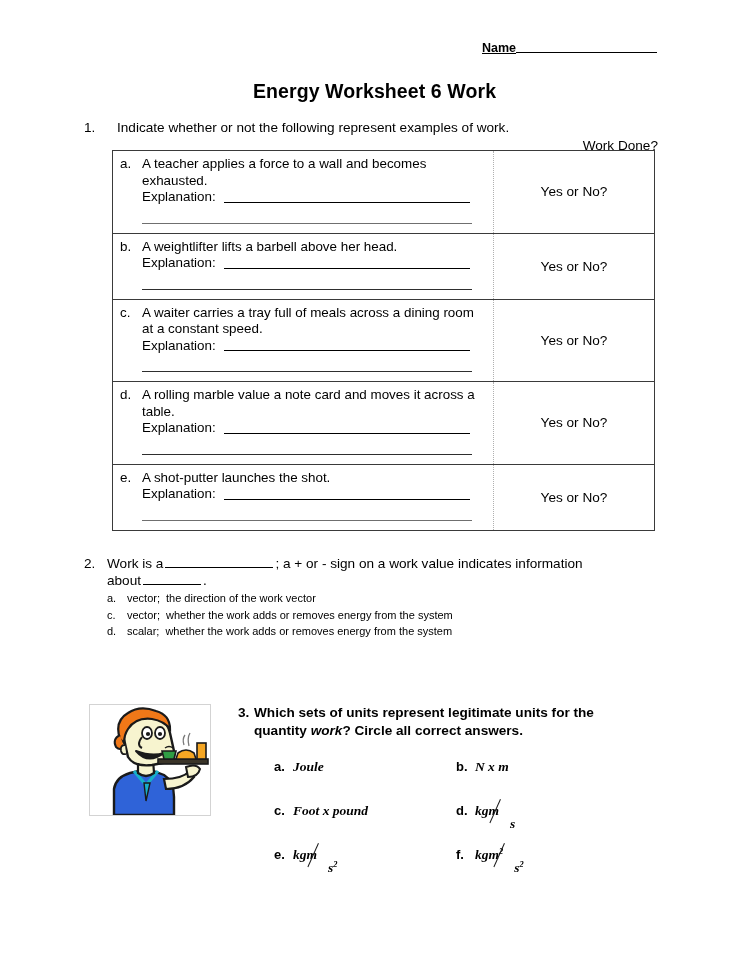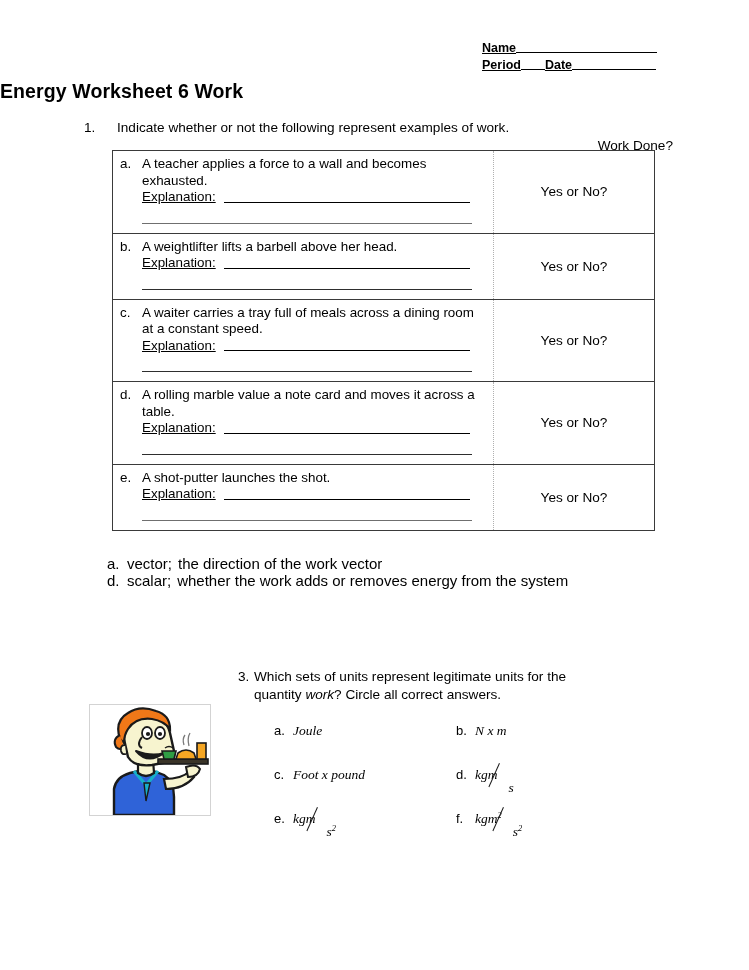--- a/index.html
+++ b/index.html
@@ -38,21 +38,21 @@
     height: 11px;
     margin-bottom: -1px;
   }
 
   
   .doc-title {
     position: absolute;
     left: 0;
     top: 80px;
     width: 749px;
-    text-align: left;
+    text-align: center;
     font-size: 19.5px;
     font-weight: bold;
     letter-spacing: 0.1px;
   }
 
   
   .q1-wrap {
     position: absolute;
     left: 84px;
     top: 119px;
@@ -62,21 +62,21 @@
     font-size: 13.6px;
     line-height: 17px;
     white-space: nowrap;
   }
   .q1-num {
     display: inline-block;
     width: 33px;
   }
   .work-done {
     position: absolute;
-    left: 16px;
+    left: 1px;
     top: 18px;
     width: 573px;
     text-align: right;
     font-size: 13.6px;
     line-height: 17px;
   }
 
   
   .work-table {
     position: absolute;
@@ -123,21 +123,20 @@
   .item-text {
     flex: 1;
   }
   .expl-line {
     font-size: 13.4px;
     line-height: 16.5px;
     padding-left: 22px;
     display: flex;
     align-items: flex-end;
     white-space: nowrap;
-    text-decoration: underline;
   }
   .expl-rule {
     flex: 1;
     border-bottom: 1.5px solid #000;
     margin-left: 8px;
     margin-bottom: 3px;
     max-width: 246px;
   }
   .second-rule {
     margin: 17px 0 3px 22px;
@@ -165,21 +164,21 @@
     width: 23px;
   }
   .q2-stem-l2 {
     padding-left: 23px;
   }
   .q2-choices {
     margin-top: 1px;
     padding-left: 23px;
   }
   .q2-choice {
-    font-size: 15px;
+    font-size: 11px;
     line-height: 16.6px;
     white-space: nowrap;
   }
   .q2-choice .ch-l {
     display: inline-block;
     width: 20px;
   }
   .ch-sep {
     display: inline-block;
     width: 6px;
@@ -198,22 +197,23 @@
     overflow: hidden;
   }
   .clipart svg {
     display: block;
   }
 
   
   .q3-wrap {
     position: absolute;
     left: 238px;
-    top: 668px;
+    top: 704px;
     width: 400px;
+    font-weight: bold;
   }
   .q3-stem {
     font-size: 13.6px;
     line-height: 17.5px;
   }
   .q3-num {
     display: inline-block;
     width: 16px;
   }
   .q3-stem-l2 {
@@ -294,23 +294,20 @@
     line-height: 0;
   }
 </style>
 </head>
 <body>
 
 <div class="name-block">
   <div class="nb-row">
     <span>Name</span><span class="blank-ul" style="width:141px"></span>
   </div>
-  <div class="nb-row">
-    <span>Period</span><span class="blank-ul" style="width:24px"></span><span>Date</span><span class="blank-ul" style="width:84px"></span>
-  </div>
 </div>
 
 <div class="doc-title">Energy Worksheet 6 Work</div>
 
 <div class="q1-wrap">
   <div class="q1-line">
     <span class="q1-num">1.</span><span>Indicate whether or not the following represent examples of work.</span>
   </div>
   <div class="work-done">Work Done?</div>
 </div>
@@ -398,24 +395,33 @@
       <div class="second-rule"></div>
     </div>
     <div class="wt-right">
       <span>Yes  or  No?</span>
     </div>
   </div>
 
 </div>
 
 <div class="q2-wrap">
+  <div class="q2-stem">
+    <span class="q2-num">2.</span><span>Work is a</span><span class="blank-ul" style="width:108px;margin:0 2px"></span><span>;  a + or - sign on a work value indicates information</span>
+  </div>
+  <div class="q2-stem-l2">
+    <span>about</span><span class="blank-ul" style="width:58px;margin:0 2px"></span><span>.</span>
+  </div>
 
   <div class="q2-choices">
     <div class="q2-choice">
       <span class="ch-l">a.</span><span>vector;</span><span class="ch-sep"></span><span>the direction of the work vector</span>
+    </div>
+    <div class="q2-choice">
+      <span class="ch-l">c.</span><span>vector;</span><span class="ch-sep"></span><span>whether the work adds or removes energy from the system</span>
     </div>
     <div class="q2-choice">
       <span class="ch-l">d.</span><span>scalar;</span><span class="ch-sep"></span><span>whether the work adds or removes energy from the system</span>
     </div>
   </div>
 </div>
 
 <div class="clipart">
   <svg width="120" height="110" viewBox="0 0 120 110">
 

